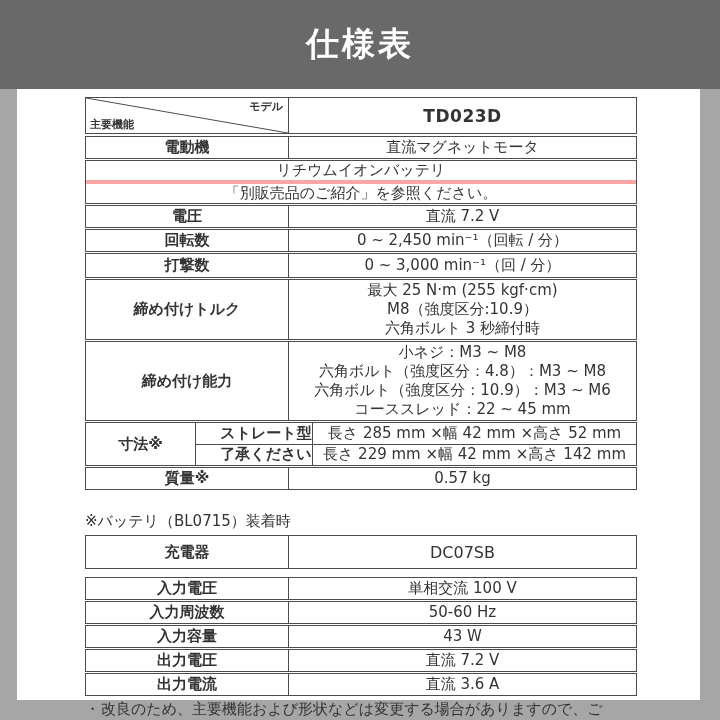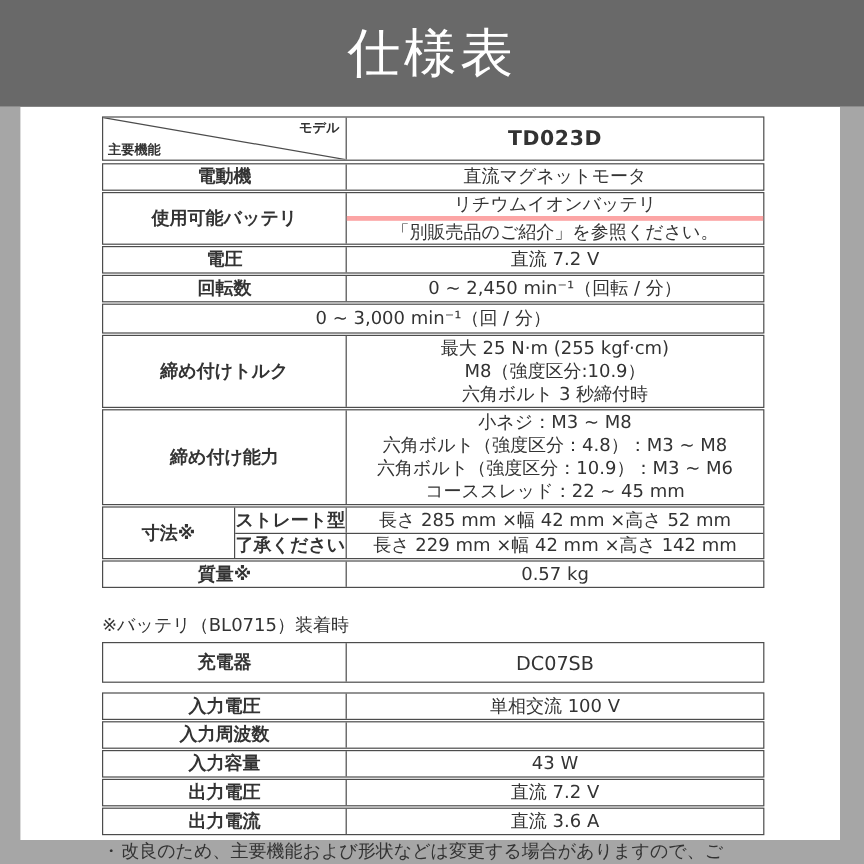--- a/index.html
+++ b/index.html
@@ -6,21 +6,21 @@
   html,body { background:#ffffff; }
   .screen {
     position:relative; width:720px; height:720px; overflow:hidden;
     background:#ffffff; color:#333333;
     font-family:"DejaVu Sans", sans-serif;
   }
   .banner {
     position:absolute; top:0; left:0; width:720px; height:89px;
     background:#696969; display:flex; align-items:center; justify-content:center;
   }
-  .banner .ttl { color:#ffffff; font-size:44px; font-weight:400; letter-spacing:3px; }
+  .banner .ttl { color:#ffffff; font-size:33px; font-weight:700; letter-spacing:3px; }
   .strip-left  { position:absolute; top:89px; left:0;  width:17px; height:631px; background:#a6a6a6; }
   .strip-right { position:absolute; top:89px; right:0; width:20px; height:631px; background:#a6a6a6; }
   .bottom-bar  { position:absolute; top:700px; left:0; width:720px; height:20px; background:#a6a6a6; }
 
   .content { position:absolute; left:85px; top:97px; width:552px; }
 
   .box { border:1px solid #4c4c4c; background:#ffffff; }
 
   
   .hdr { display:flex; height:37px; margin-bottom:2px; }
@@ -48,21 +48,21 @@
   .split .sub { width:100%; flex:1; display:flex; align-items:center;
                 justify-content:center; line-height:19px; white-space:nowrap; }
   .split .sub + .sub { border-top:4px solid #fca5a5; }
 
   
   .dim-lbl { width:110px; }
   .dim-right { flex:1; display:flex; flex-direction:column; }
   .dim-sub { flex:1; display:flex; }
   .dim-sub + .dim-sub { border-top:1px solid #4c4c4c; }
   .dim-type { width:93px; border-right:1px solid #4c4c4c; display:flex;
-              align-items:center; justify-content:center; font-size:15px; font-weight:bold; }
+              align-items:center; justify-content:center; font-size:15px; font-weight:bold;margin-left:24px; }
   .dim-val { flex:1; display:flex; align-items:center; justify-content:center;
              font-size:15px; white-space:nowrap; }
 
   .footnote { margin-top:22px; font-size:15px; line-height:19px; }
 
   
   .charger { margin-top:4px; }
   .charger .hdr2 { display:flex; height:34px; margin-bottom:8px; }
   .charger .hdr2 .lbl { font-size:15px; }
   .charger .hdr2 .val { font-size:16px; font-weight:normal; }
@@ -101,21 +101,20 @@
       </div>
 
       <div class="box row h22">
         <div class="lbl">電動機</div>
         <div class="val">
             <div class="line">直流マグネットモータ</div>
           </div>
       </div>
 
       <div class="box row h40">
-        <div class="lbl">使用可能バッテリ</div>
         <div class="val split">
           <div class="sub">リチウムイオンバッテリ</div>
           <div class="sub">「別販売品のご紹介」を参照ください。</div>
         </div>
       </div>
 
       <div class="box row h23">
         <div class="lbl">電圧</div>
         <div class="val">
             <div class="line">直流 7.2 V</div>
@@ -123,20 +122,21 @@
       </div>
 
       <div class="box row h23">
         <div class="lbl">回転数</div>
         <div class="val">
             <div class="line">0 ~ 2,450 min⁻¹（回転 / 分）</div>
           </div>
       </div>
 
       <div class="box row h25">
+        <div class="lbl">打撃数</div>
         <div class="val">
             <div class="line">0 ~ 3,000 min⁻¹（回 / 分）</div>
           </div>
       </div>
 
       <div class="box row h60">
         <div class="lbl">締め付けトルク</div>
         <div class="val">
           <div class="line">最大 25 N·m (255 kgf·cm)</div>
           <div class="line">M8（強度区分:10.9）</div>
@@ -186,20 +186,23 @@
       </div>
 
       <div class="box row h23">
         <div class="lbl">入力電圧</div>
         <div class="val">
             <div class="line">単相交流 100 V</div>
           </div>
       </div>
       <div class="box row h23">
         <div class="lbl">入力周波数</div>
+        <div class="val">
+            <div class="line">50-60 Hz</div>
+          </div>
       </div>
       <div class="box row h23">
         <div class="lbl">入力容量</div>
         <div class="val">
             <div class="line">43 W</div>
           </div>
       </div>
       <div class="box row h23">
         <div class="lbl">出力電圧</div>
         <div class="val">

